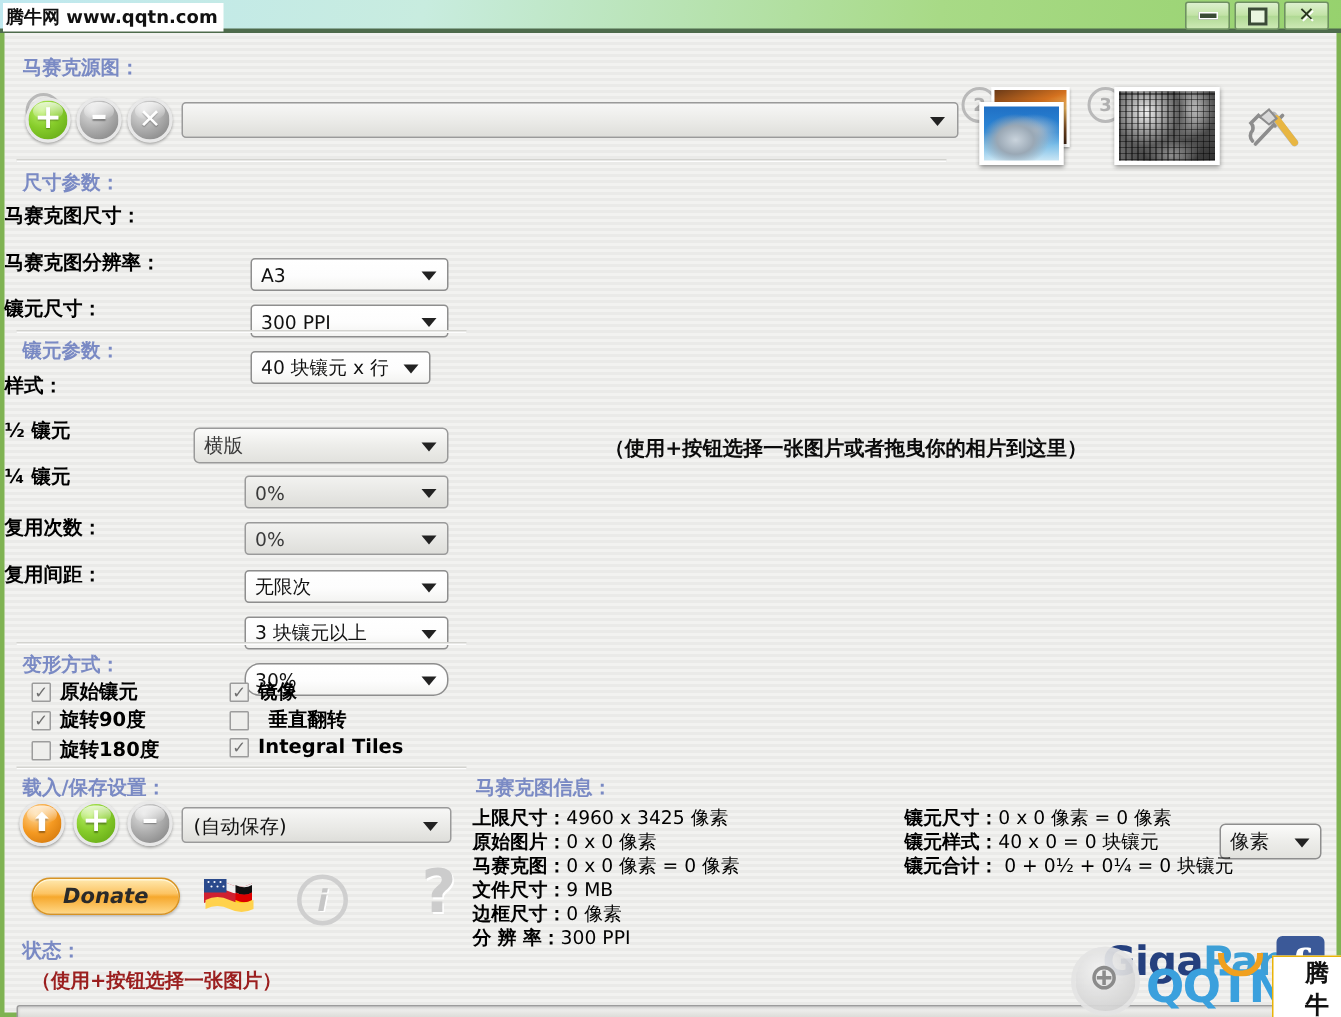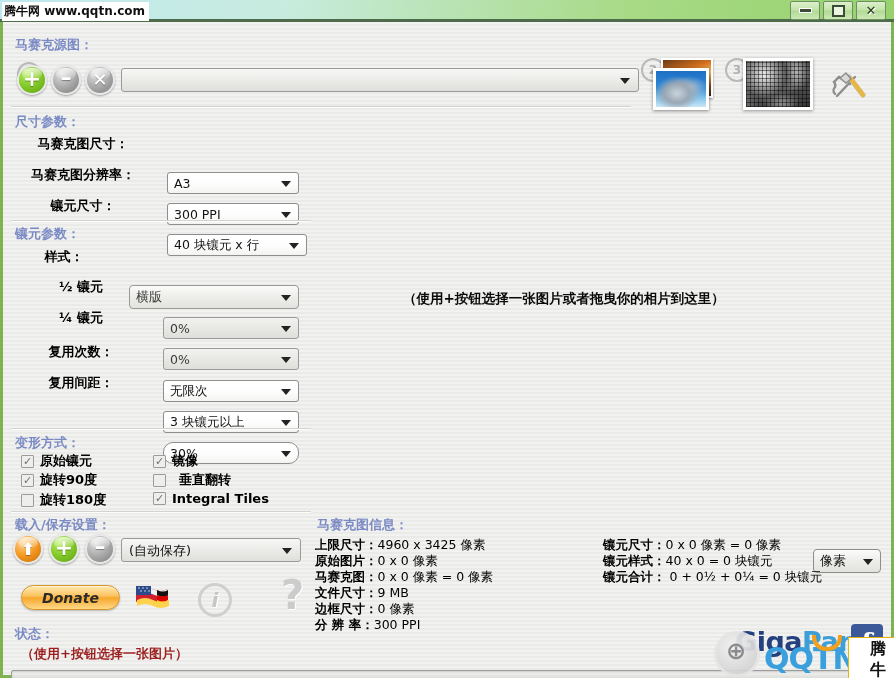--- a/index.html
+++ b/index.html
@@ -33,21 +33,21 @@
     position:absolute;left:2px;top:2px;z-index:40;
     background:#ffffff;padding:1px 4px 1px 2px;
     font-size:12px;font-weight:bold;color:#111;white-space:nowrap;
     font-family:"DejaVu Sans","Liberation Sans",sans-serif;
   }
 
   .sec-head{
     position:absolute;color:#7a8ac4;font-weight:bold;font-size:13px;white-space:nowrap;
   }
   .lbl{
-    position:absolute;color:#000;font-weight:bold;font-size:13px;white-space:nowrap;text-align:center;
+    position:absolute;color:#000;font-weight:bold;font-size:13px;white-space:nowrap;text-align:left;
   }
   .sep{position:absolute;height:1px;background:#d3d3cf;border-bottom:1px solid #fdfdfd;}
 
   
   .combo{
     position:absolute;box-sizing:border-box;height:22px;
     border:1px solid #8e8e8e;border-radius:3px;
     background:linear-gradient(180deg,#ffffff 0%,#fdfdfd 55%,#f3f3f1 100%);
     display:flex;align-items:center;margin-top:41px;
   }
@@ -320,21 +320,21 @@
     <span class="arrow"></span>
   </div>
 
   <div class="lbl" style="left:0px;top:144px;width:160px;">马赛克图分辨率：</div>
   <div class="combo" style="left:164px;top:140px;width:132px;">
     <span class="val">300 PPI</span>
     <span class="arrow"></span>
   </div>
 
   <div class="lbl" style="left:0px;top:175px;width:160px;">镶元尺寸：</div>
-  <div class="combo" style="left:164px;top:171px;width:140px;">
+  <div class="combo" style="left:164px;top:171px;width:120px;">
     <span class="val">40 块镶元 x 行</span>
     <span class="arrow"></span>
   </div>
 
   <div class="sep" style="left:8px;top:198px;width:300px;"></div>
 
   <div class="sec-head" style="left:12px;top:203px;">镶元参数：</div>
 
   <div class="lbl" style="left:0px;top:226px;width:122px;">样式：</div>
   <div class="combo disabled wide-flat" style="left:126px;top:222px;width:170px;height:24px;">

